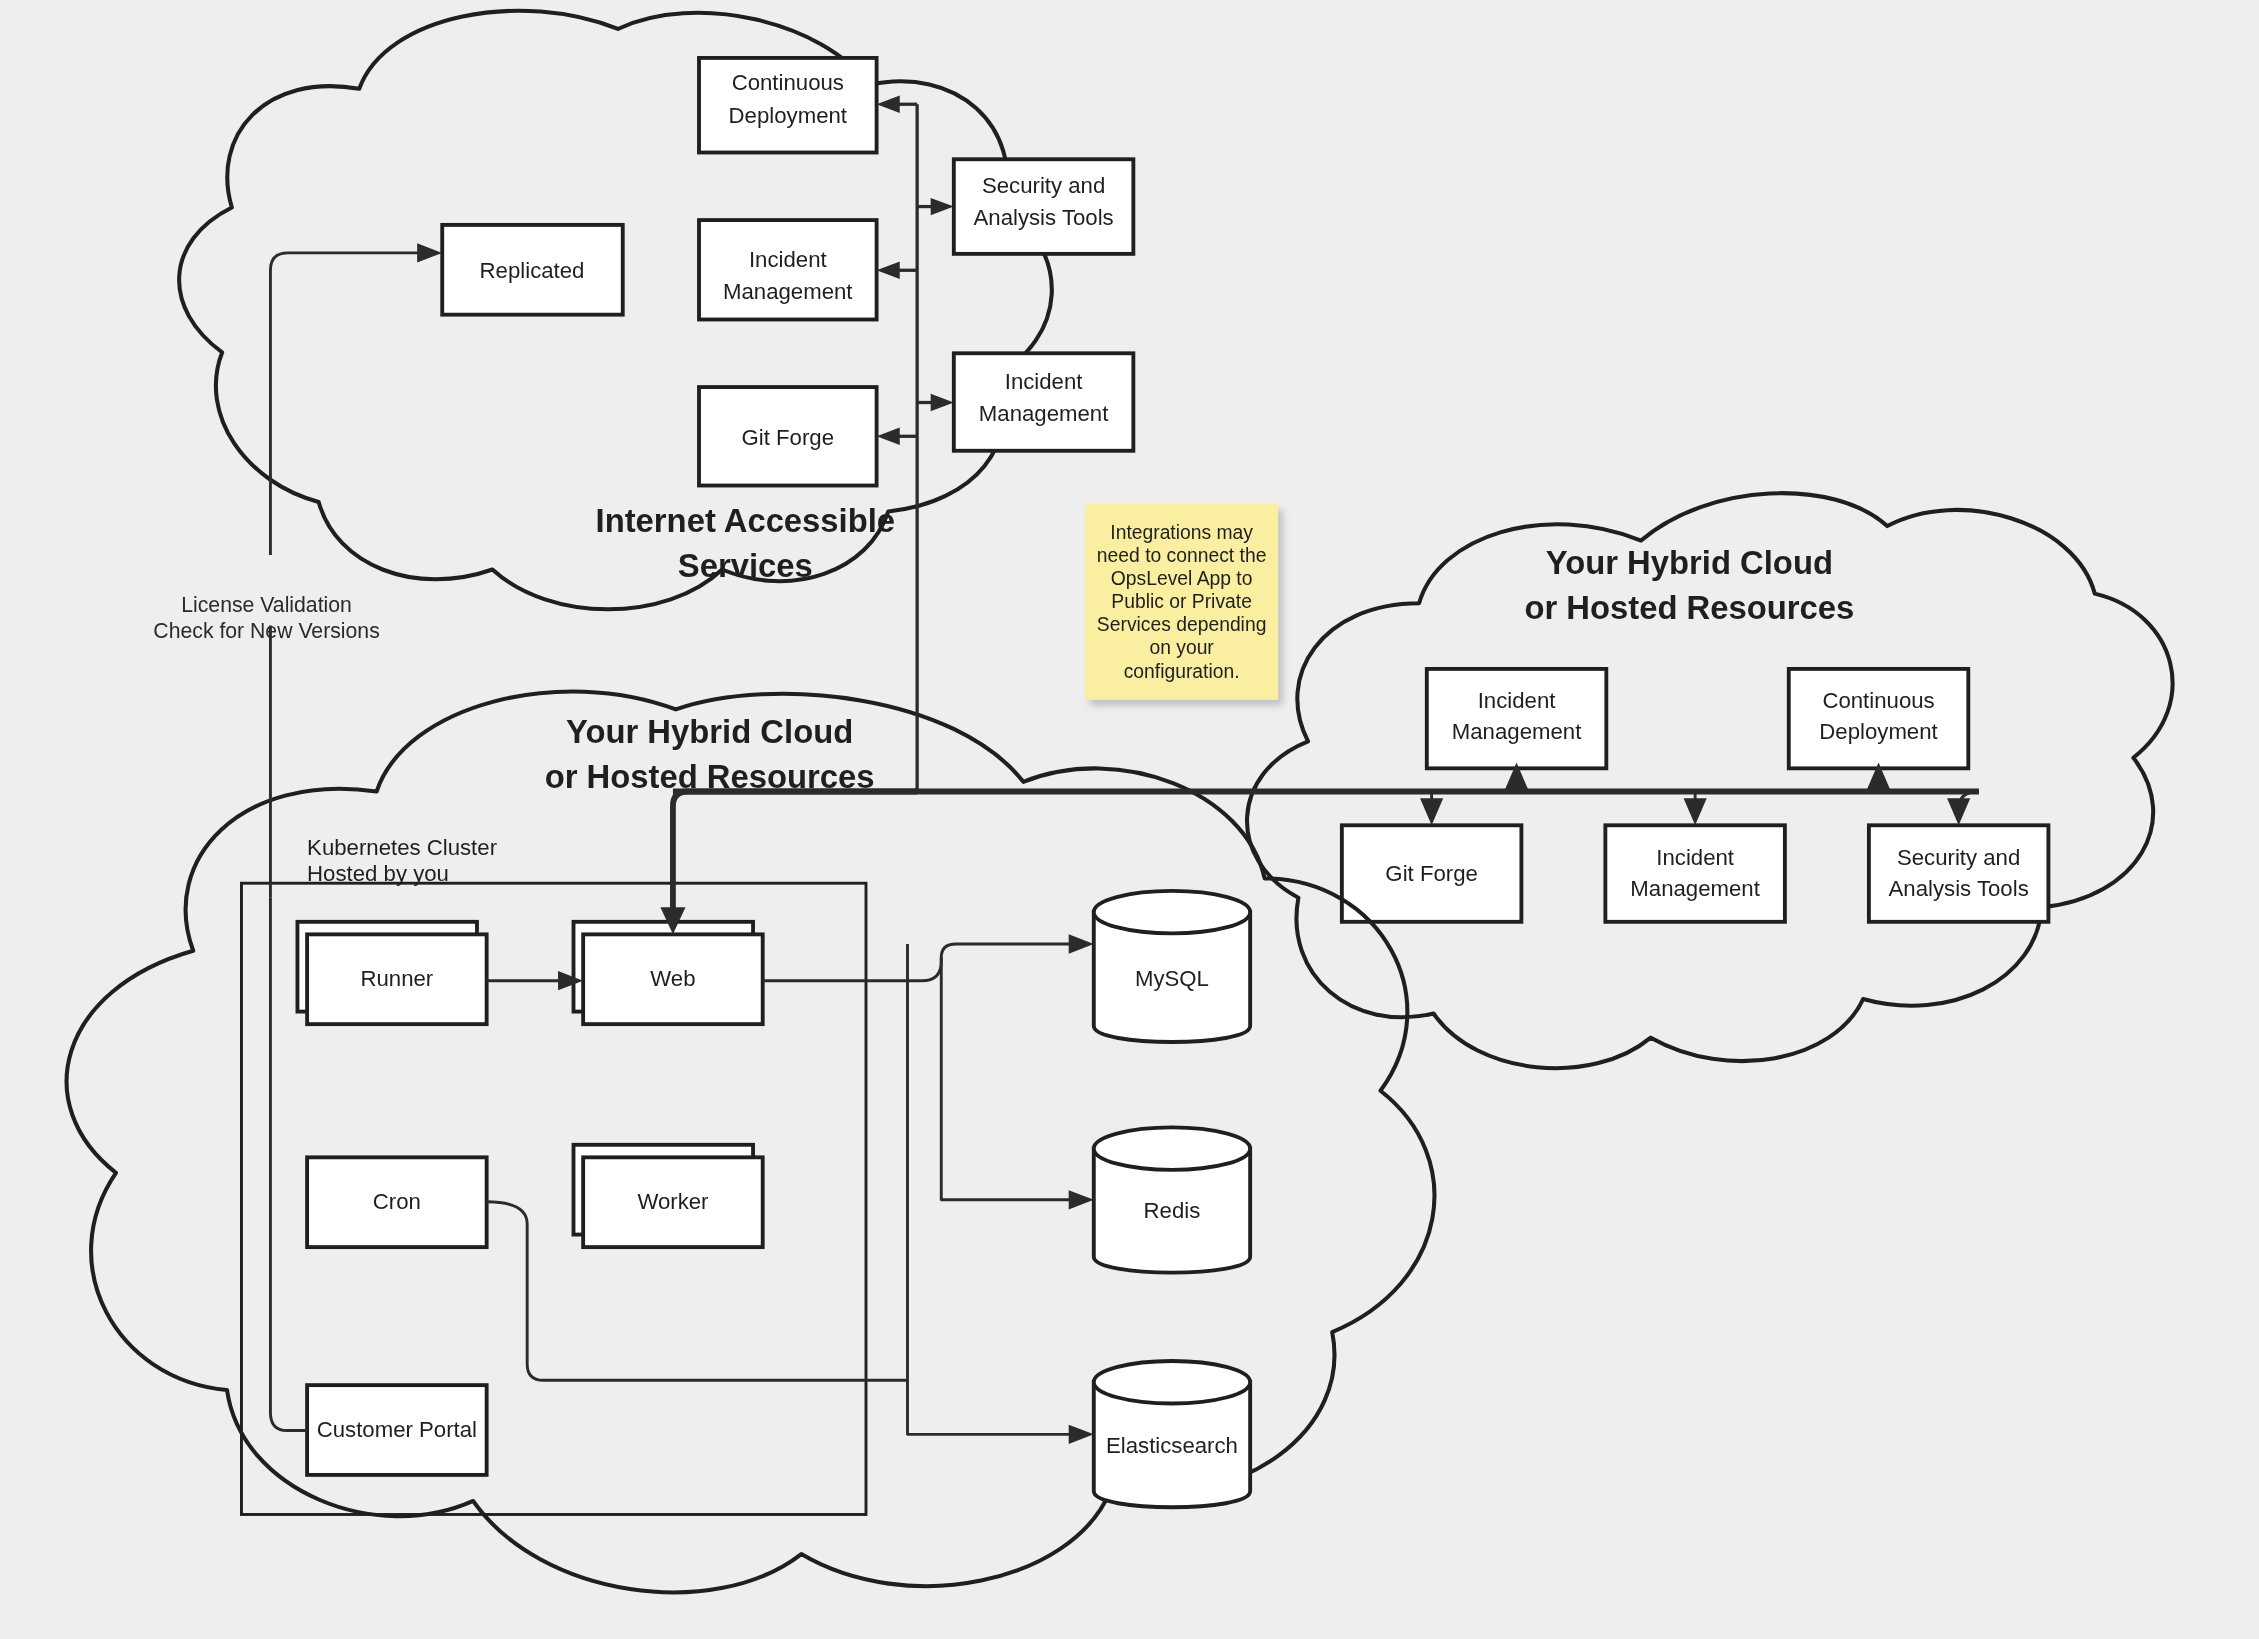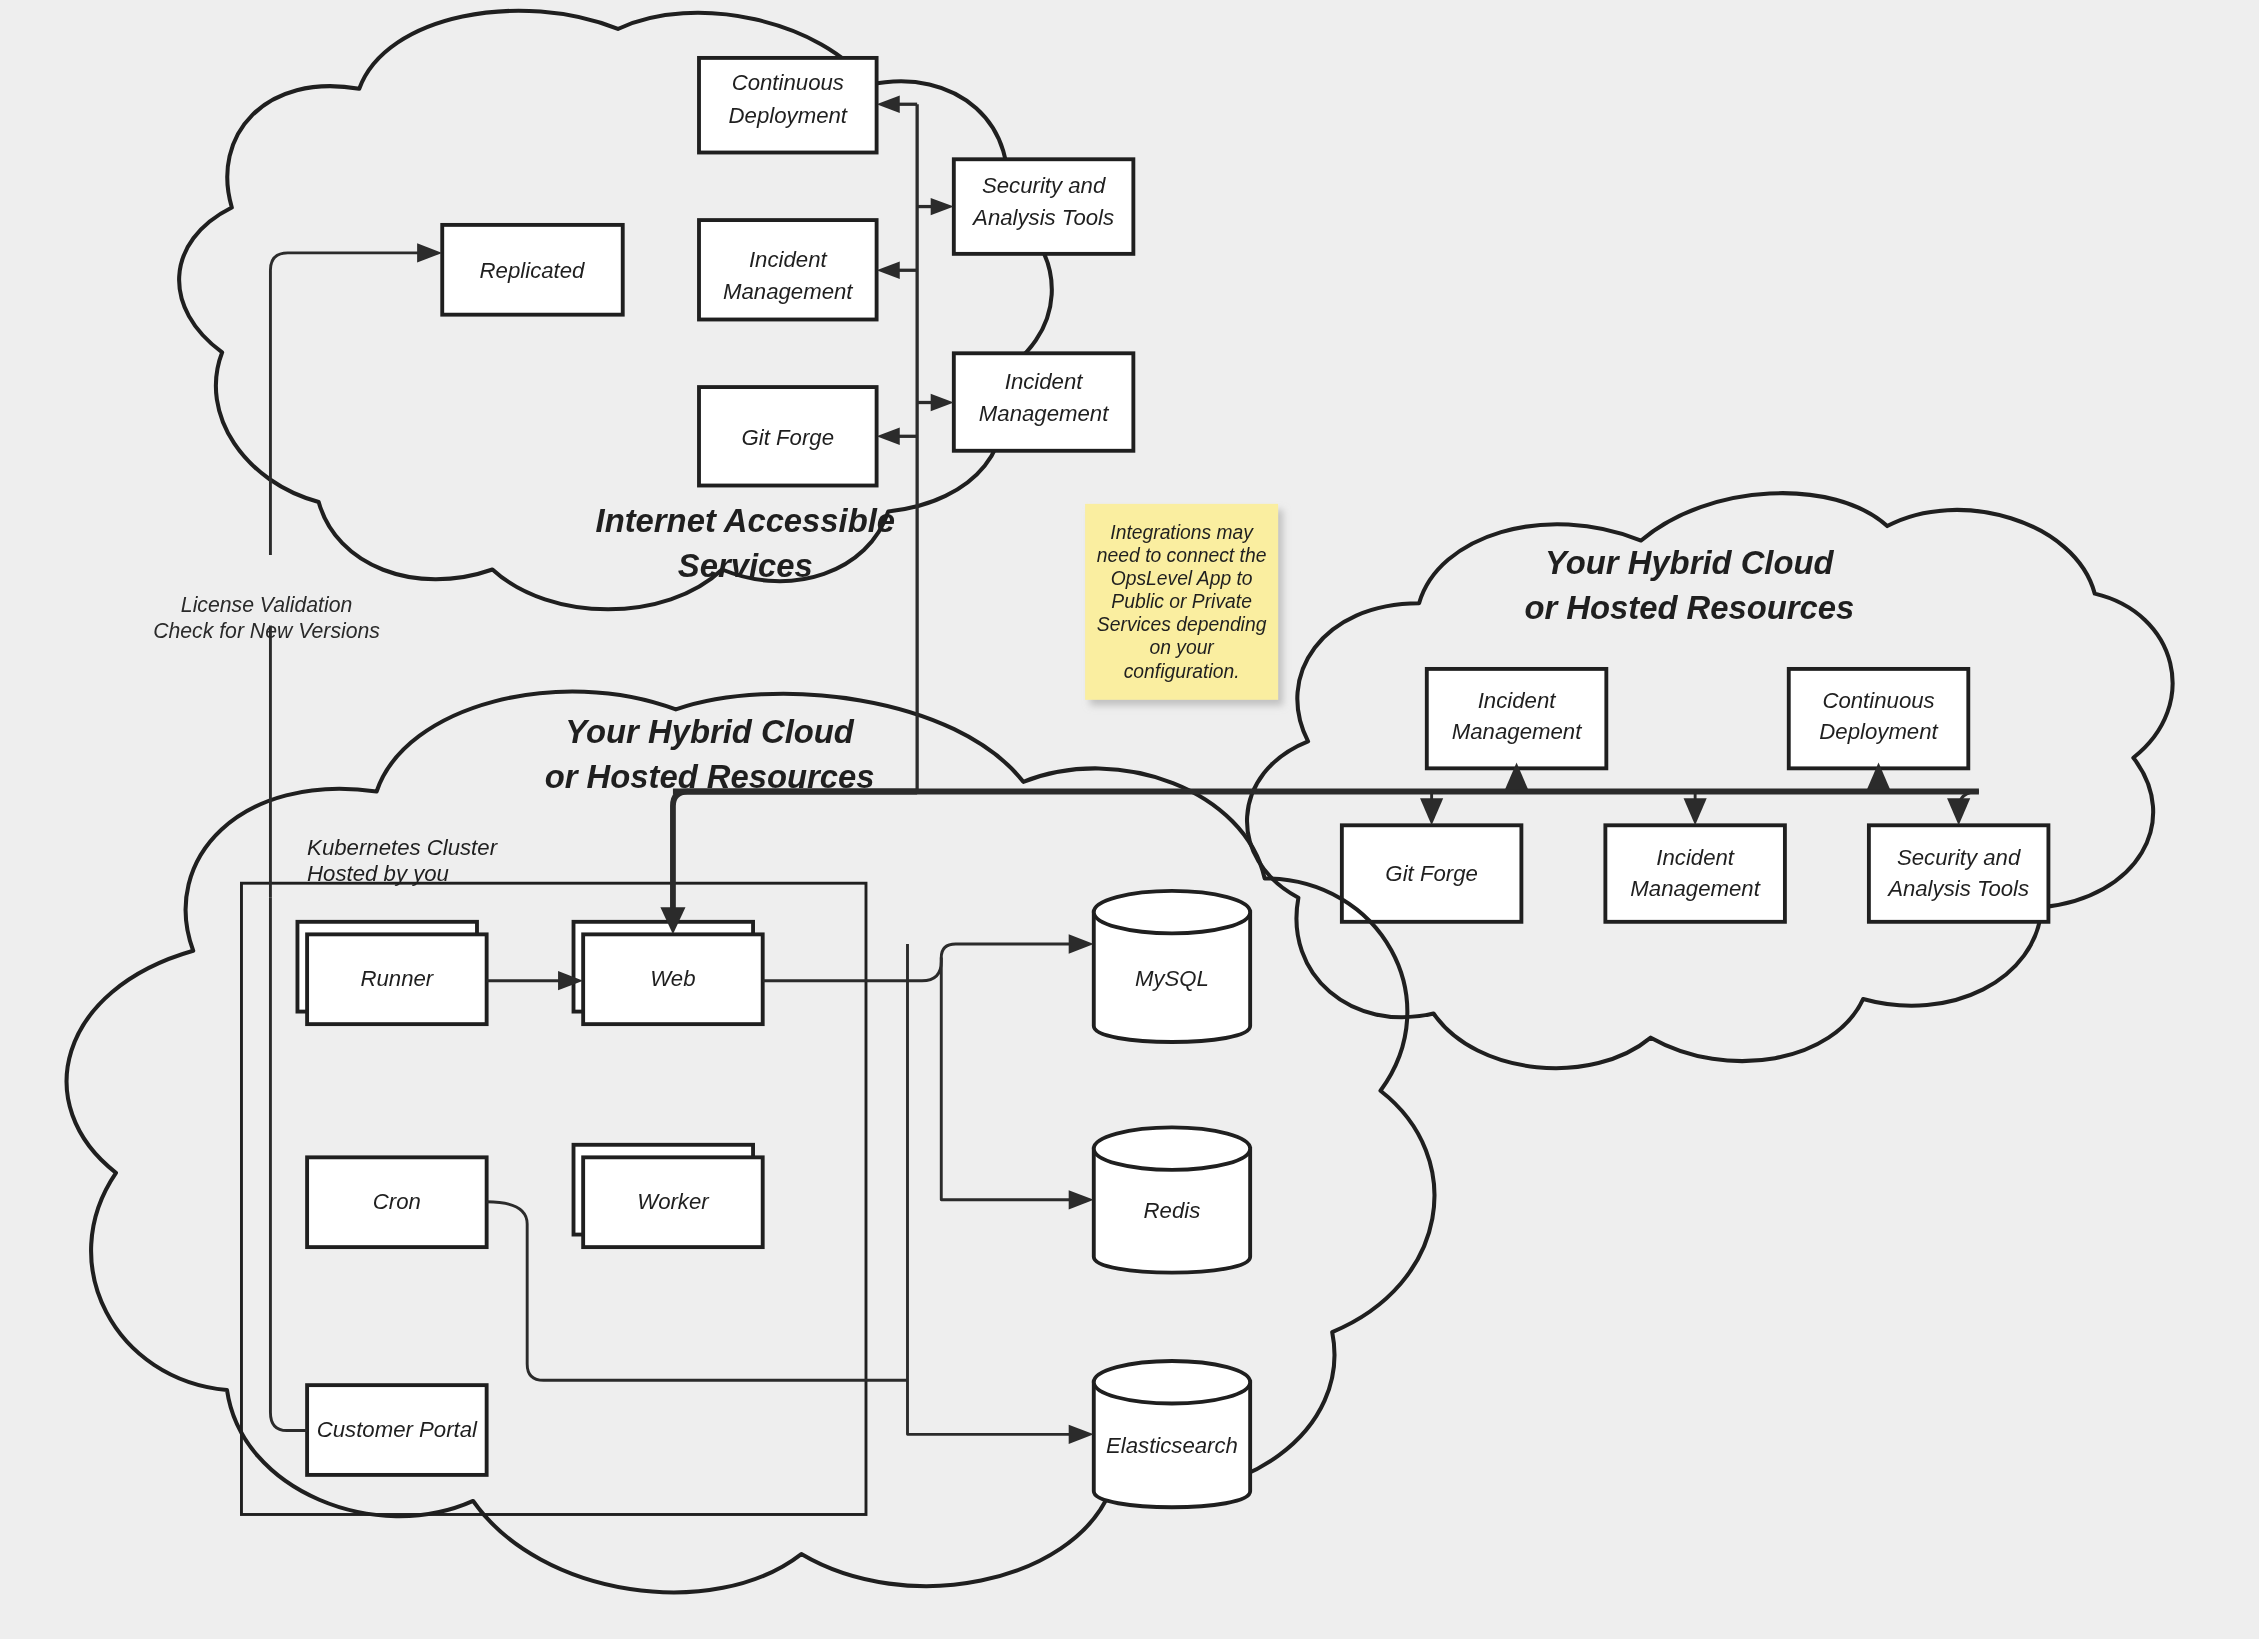--- a/index.html
+++ b/index.html
@@ -1,21 +1,21 @@
 <!DOCTYPE html>
 <html><head>
 <meta charset="utf-8">
 <title>Architecture Diagram</title>
 <style>
   html,body{margin:0;padding:0;background:#eeeeee;}
   body{
     font-family:"Liberation Sans","DejaVu Sans",sans-serif;
     width:2259px;height:1639px;position:relative;overflow:hidden;
   }
-  #stage{position:absolute;left:0;top:0;width:2259px;height:1193px;font-style:italic;}
+  #stage{position:absolute;left:0;top:0;width:2259px;height:1193px;}
   svg#diagram{position:absolute;left:0;top:0;width:2259px;height:1639px;display:block;}
 
   .cloud-outline{fill:none;stroke:#1f1f1f;stroke-width:4.2;stroke-linejoin:round;stroke-linecap:round;}
   .box-rect{fill:#ffffff;stroke:#1f1f1f;stroke-width:4;}
   .box-shadow-rect{fill:#ffffff;stroke:#1f1f1f;stroke-width:4;}
   .cyl-body{fill:#ffffff;stroke:#1f1f1f;stroke-width:4;}
   .cyl-top{fill:#ffffff;stroke:#1f1f1f;stroke-width:4;}
   .group-rect{fill:none;stroke:#1f1f1f;stroke-width:3;}
   .conn{fill:none;stroke:#2b2b2b;stroke-width:3.4;stroke-linejoin:round;stroke-linecap:butt;}
   .conn-thick{fill:none;stroke:#2b2b2b;stroke-width:6;stroke-linejoin:round;}

